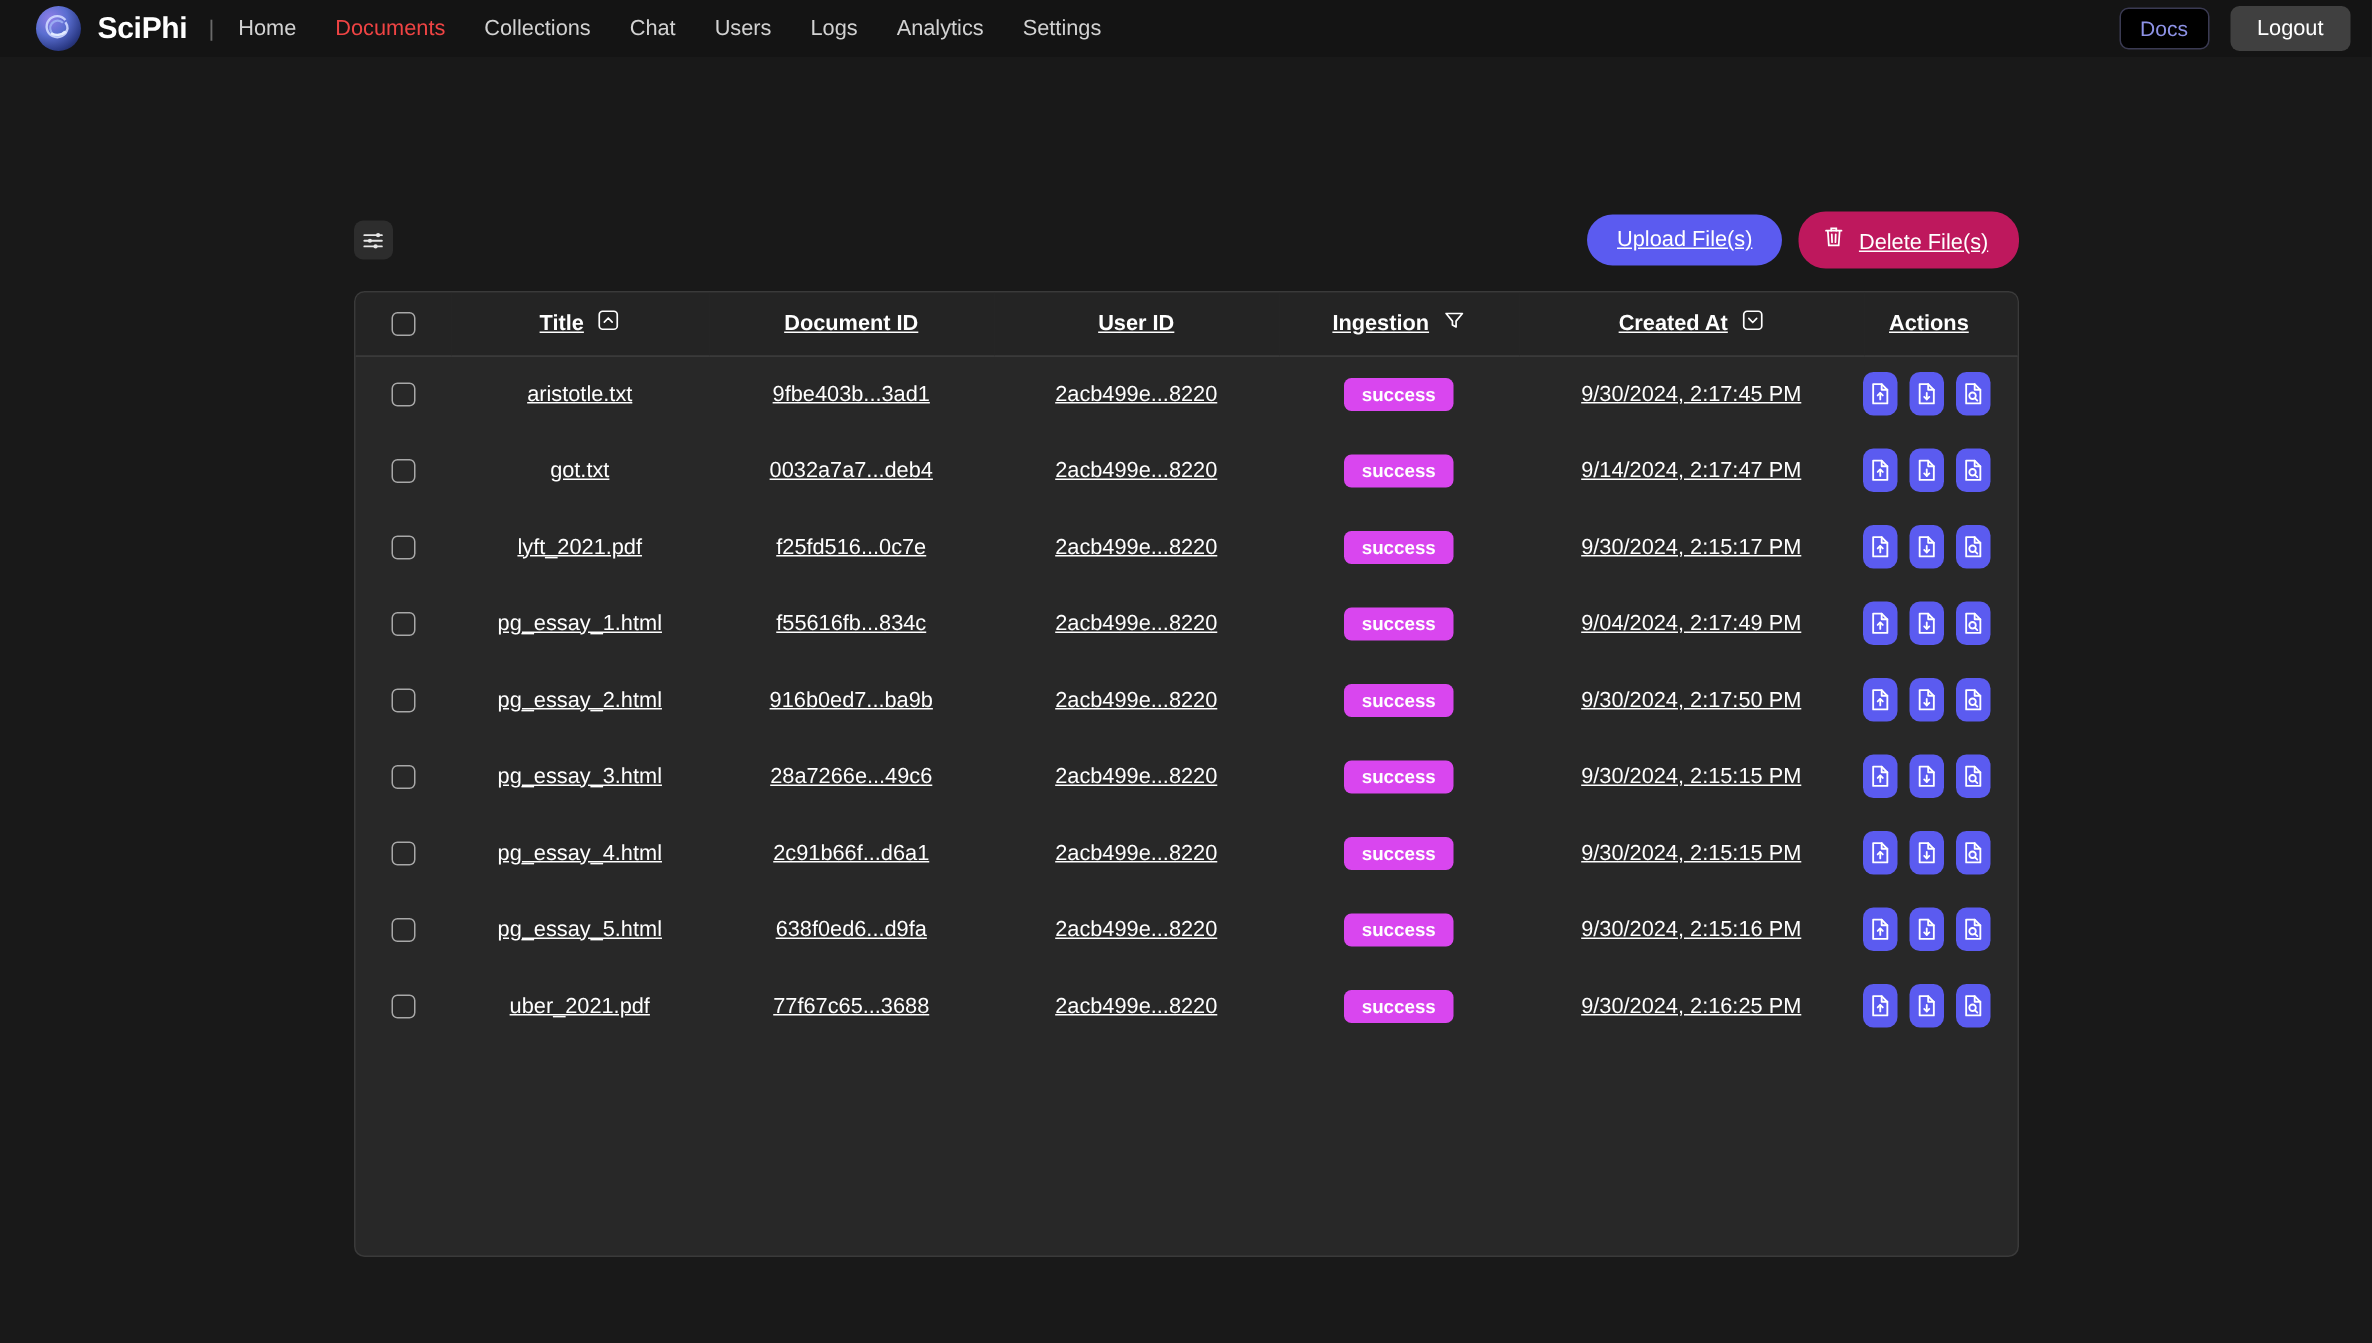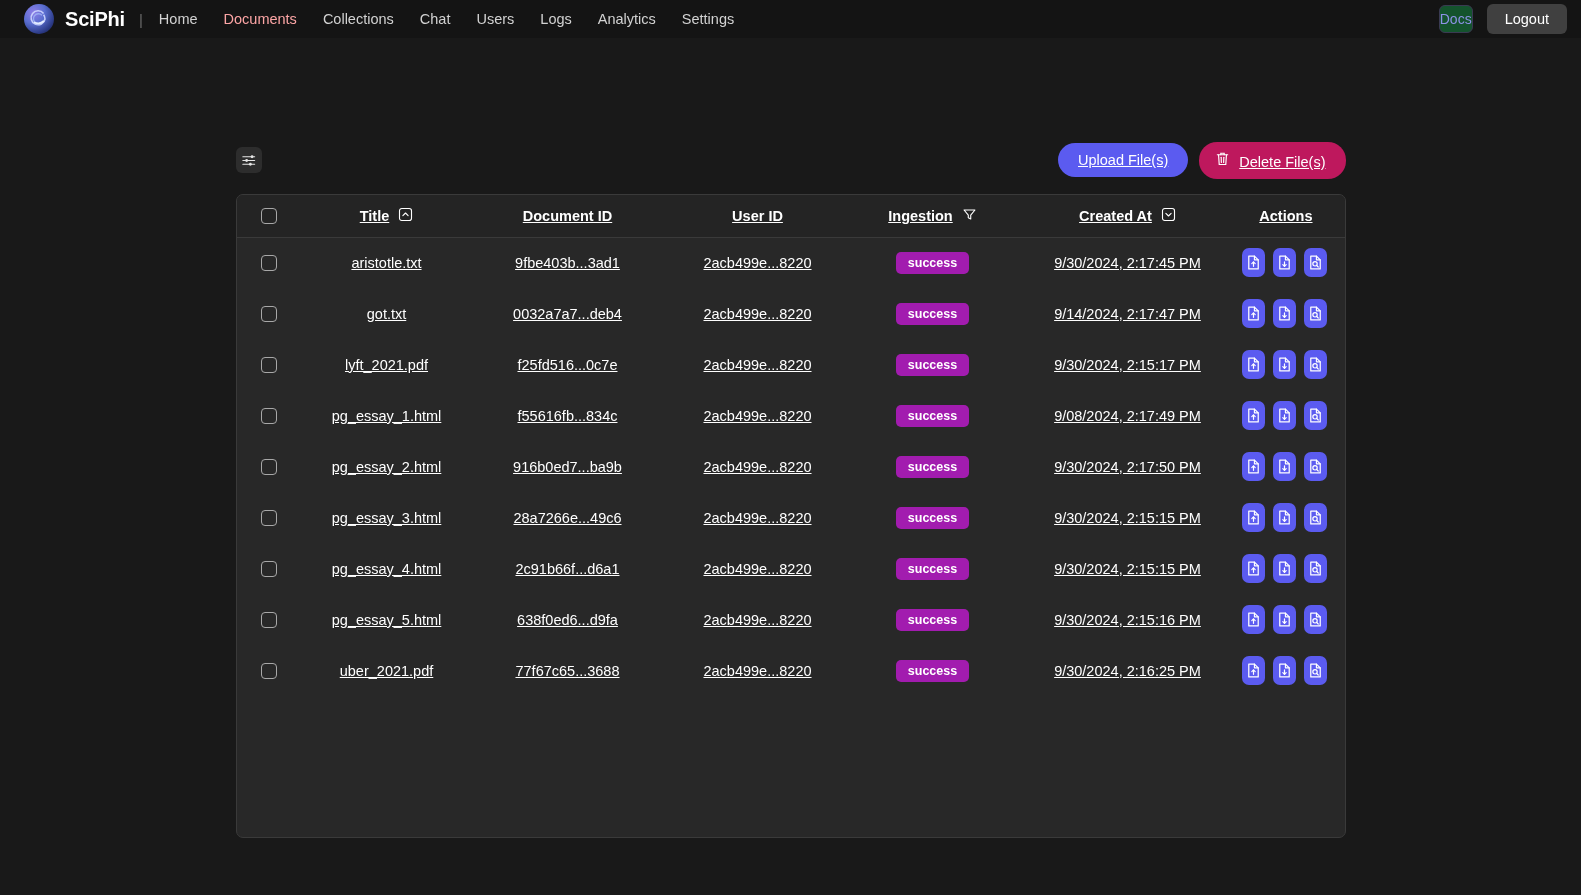--- a/index.html
+++ b/index.html
@@ -30,28 +30,28 @@
   }
   .logo-mark svg { display: block; }
   .brand-name {
     font-size: 20px; font-weight: bold; letter-spacing: -0.2px; color: #ffffff;
   }
   .brand-sep { color: #6a6a6a; font-size: 15px; margin: 0 6px 0 14px; }
   .nav-links { display: flex; align-items: center; gap: 26px; margin-left: 10px; }
   .nav-link {
     font-size: 14.5px; color: #d2d2d2; cursor: pointer; white-space: nowrap;
   }
-  .nav-link.active { color: #fca5a5; }
+  .nav-link.active { color: #ef4444; }
   .nav-right {
     position: absolute; right: 14px; top: 0; height: 38px;
     display: flex; align-items: center; gap: 14px;
   }
   .btn-docs {
-    background: #14532d; border: 1px solid #3a3a52; color: #8d92e6;
-    font-size: 14px; padding: 5px 0; border-radius: 6px; cursor: pointer;
+    background: #000000; border: 1px solid #3a3a52; color: #8d92e6;
+    font-size: 14px; padding: 5px 13px; border-radius: 6px; cursor: pointer;
   }
   .btn-logout {
     background: #404040; border: none; color: #ffffff;
     font-size: 14.5px; padding: 7px 18px; border-radius: 6px; cursor: pointer;
   }
 
   
   .page { padding: 0; text-decoration: underline; }
   .content-wrap { width: 1110px; margin: 0 auto; padding-top: 105px; }
 
@@ -97,21 +97,21 @@
   .col-act    { width: 104px; }
 
   tbody tr { height: 51px; }
   tbody td { font-size: 14.5px; color: #ffffff; text-align: center; }
 
   .cbox {
     width: 16px; height: 16px; border: 1.5px solid #a8a8a8; border-radius: 4px;
     background: transparent; cursor: pointer; display: inline-block; vertical-align: middle;
   }
   .badge-success {
-    display: inline-block; background: #a21caf; color: #ffffff;
+    display: inline-block; background: #d946ef; color: #ffffff;
     font-size: 12.5px; font-weight: bold; border-radius: 5px; padding: 4px 12px;
   }
   .actions-cell { display: flex; align-items: center; justify-content: flex-end; gap: 8px; padding-right: 20px; }
   .act-btn {
     width: 29px; height: 29px; border-radius: 7px; background: #5b5bf0;
     border: none; display: flex; align-items: center; justify-content: center; cursor: pointer;
   }
 
   
   .pagination {
@@ -361,21 +361,21 @@
                   </button>
                 </div>
               </td>
             </tr>
             <tr>
               <td><span class="cbox"></span></td>
               <td>pg_essay_1.html</td>
               <td>f55616fb...834c</td>
               <td>2acb499e...8220</td>
               <td><span class="badge-success">success</span></td>
-              <td>9/08/2024, 2:17:49 PM</td>
+              <td>9/04/2024, 2:17:49 PM</td>
               <td>
                 <div class="actions-cell">
                   <button class="act-btn">
                     <svg width="17" height="17" viewBox="0 0 18 18" fill="none" stroke="#ffffff" stroke-width="1.3" stroke-linecap="round" stroke-linejoin="round">
                       <path d="M4 2.2h6l4 4v9.6H4z"></path>
                       <path d="M10 2.2v4h4"></path>
                       <path d="M9 13V8.6"></path>
                       <path d="M7.2 10.2L9 8.4l1.8 1.8"></path>
                     </svg>
                   </button>

